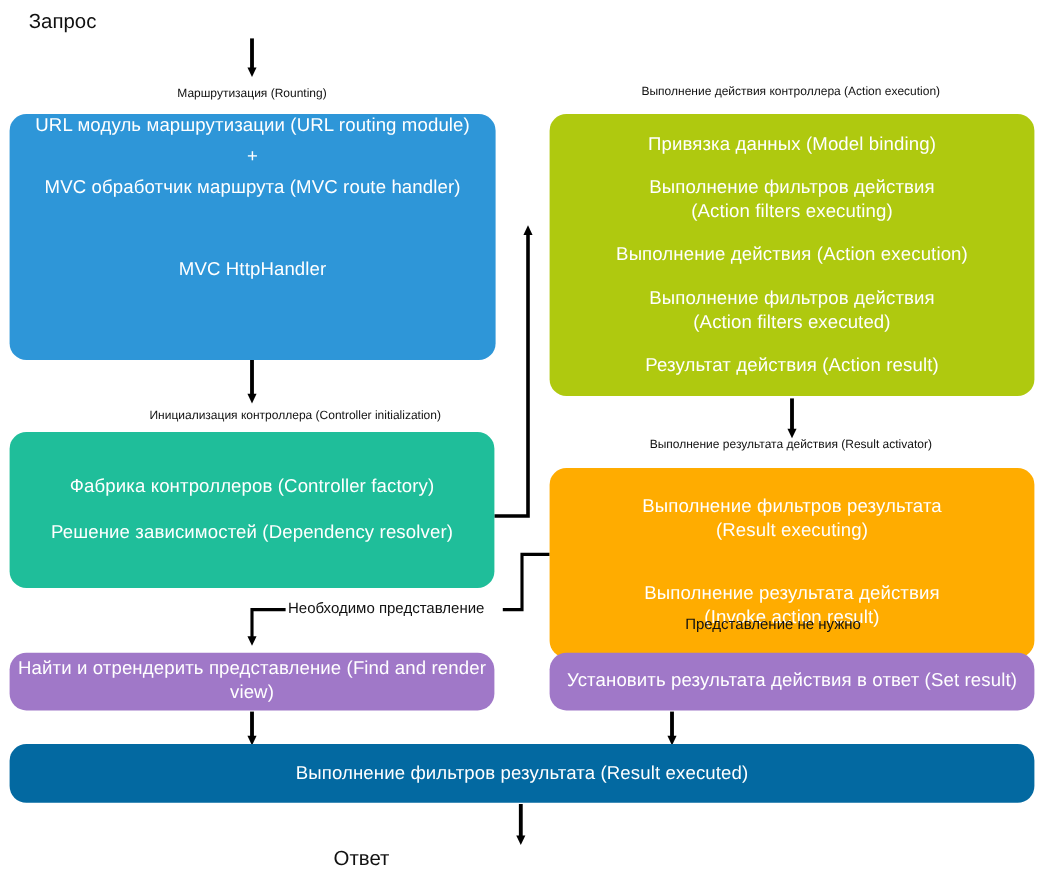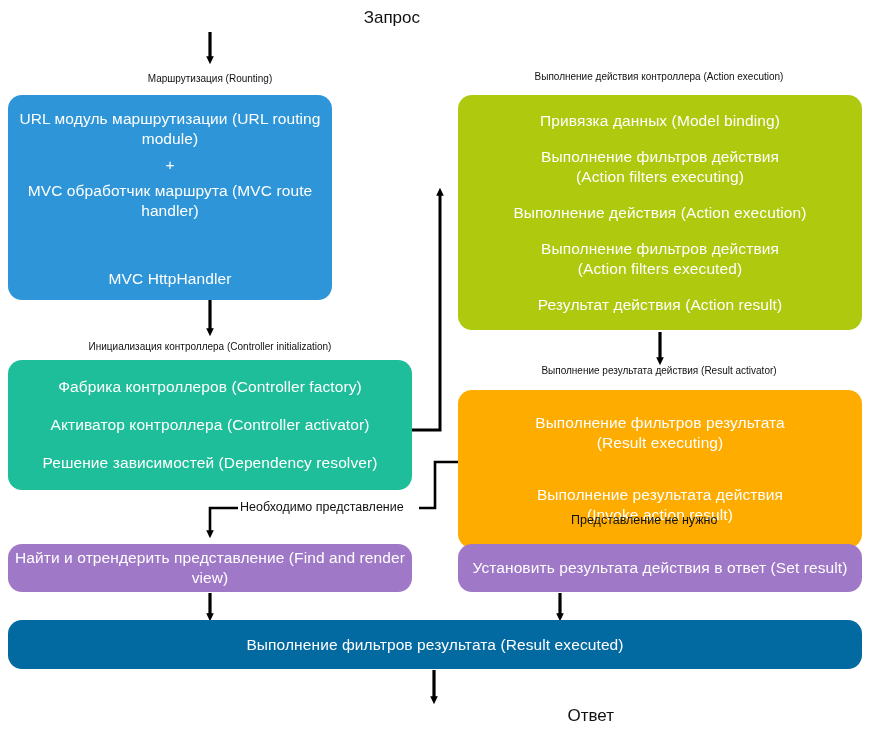--- a/index.html
+++ b/index.html
@@ -47,21 +47,22 @@
     text-align: center;
   }
 
   
   .endpoint {
     position: absolute;
     color: #111111;
     font-size: 17px;
     line-height: 20px;
     white-space: nowrap;
-    text-align: right;
+    text-align: left;
+    padding-left: 24px;
   }
 
   
   .conn-label {
     position: absolute;
     color: #111111;
     font-size: 12.5px;
     line-height: 15px;
     white-space: nowrap;
   }
@@ -112,36 +113,35 @@
 
     <line x1="434" y1="670" x2="434" y2="700" stroke="#000000" stroke-width="3.2" marker-end="url(#arrowDark)"></line>
   </svg>
 
   <div class="endpoint" style="left:0; top:8px; width:420px;">Запрос</div>
 
   <div class="endpoint" style="left:254px; top:706px; width:360px;">Ответ</div>
 
   <div class="caption" style="left:0; top:70px; width:420px;">Маршрутизация (Rounting)</div>
 
-  <div class="caption" style="left:0; top:338px; width:420px;">Инициализация контроллера (Controller initialization)</div>
+  <div class="caption" style="left:0; top:338px; width:420px;padding-left:36px;">Инициализация контроллера (Controller initialization)</div>
 
   <div class="caption" style="left:448px; top:68px; width:422px;">Выполнение действия контроллера (Action execution)</div>
 
   <div class="caption" style="left:448px; top:362px; width:422px;">Выполнение результата действия (Result activator)</div>
 
-  <div class="box" style="left:8px; top:95px; width:324px; height:205px; background:#2E96D8; justify-content:flex-start; padding-top:14px;">
+  <div class="box" style="left:8px; top:95px; width:405px; height:205px; background:#2E96D8; justify-content:flex-start; ">
     <div class="line">URL модуль маршрутизации (URL routing module)</div>
     <div class="line" style="margin-top:6px;">+</div>
     <div class="line" style="margin-top:6px;">MVC обработчик маршрута (MVC route handler)</div>
     <div class="line" style="margin-top:48px;">MVC HttpHandler</div>
   </div>
 
   <div class="box" style="left:8px; top:360px; width:404px; height:130px; background:#1FBE9A; gap:18px;">
     <div class="line">Фабрика контроллеров (Controller factory)</div>
-    <div class="line">Активатор контроллера (Controller activator)</div>
     <div class="line">Решение зависимостей (Dependency resolver)</div>
   </div>
 
   <div class="box" style="left:458px; top:95px; width:404px; height:235px; background:#AFC90F; gap:16px;">
     <div class="line">Привязка данных (Model binding)</div>
     <div class="line">Выполнение фильтров действия
 (Action filters executing)</div>
     <div class="line">Выполнение действия (Action execution)</div>
     <div class="line">Выполнение фильтров действия
 (Action filters executed)</div>

